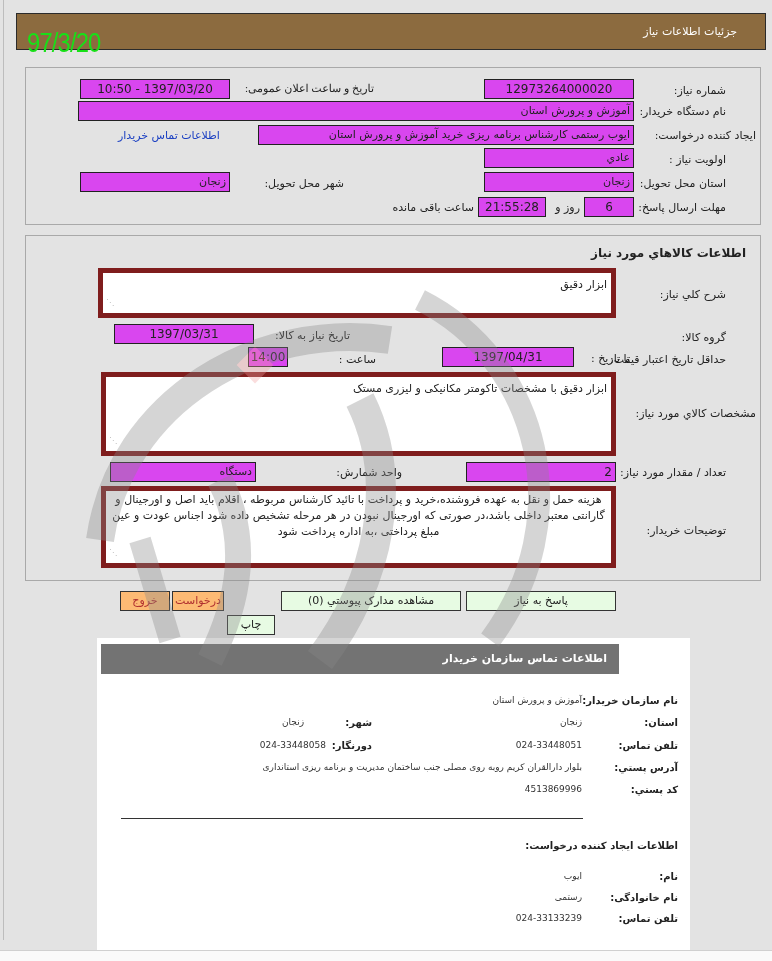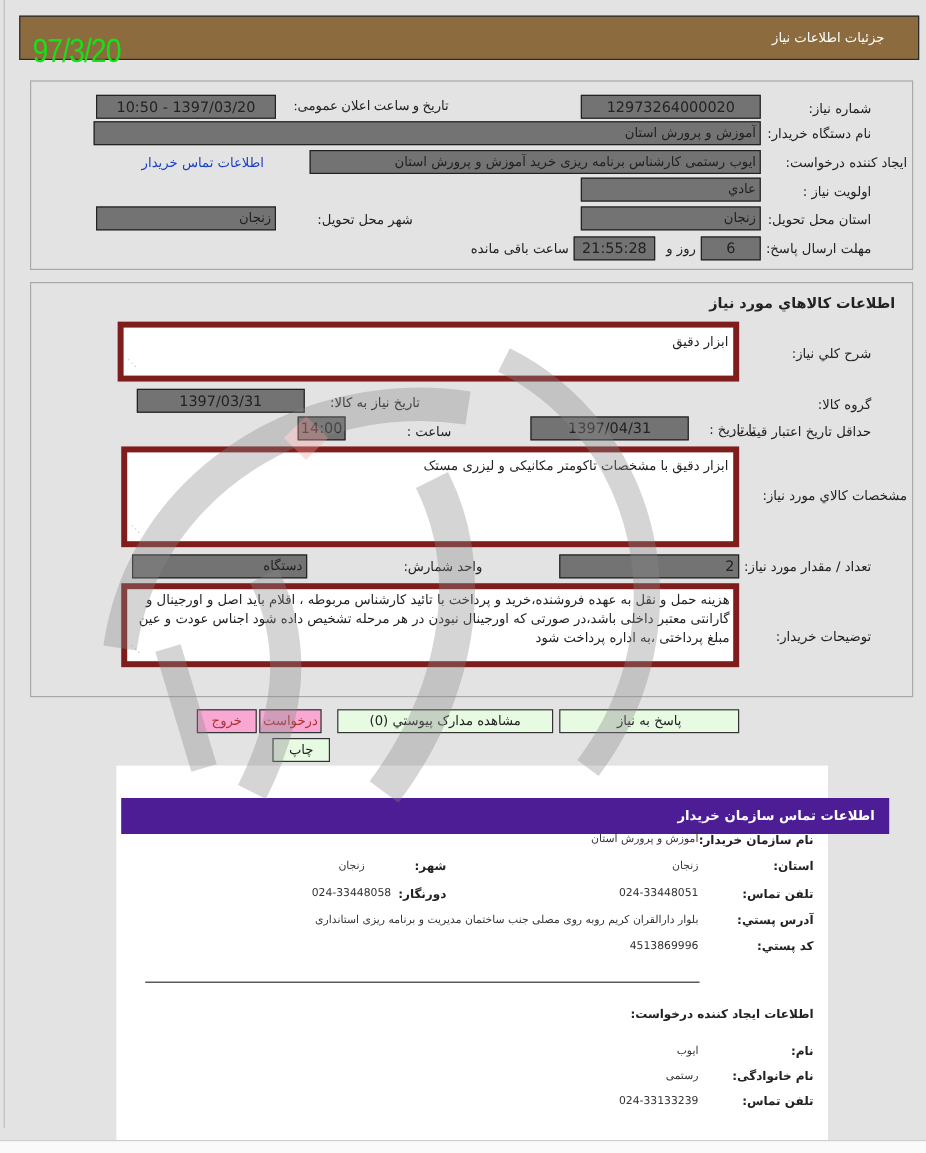--- a/index.html
+++ b/index.html
@@ -32,45 +32,45 @@
   
   .panel {
     position: absolute; left: 25px; width: 736px;
     border: 1px solid #a9a9a9; background: #e3e3e3;
   }
   .panel1 { top: 67px; height: 158px; }
   .panel2 { top: 235px; height: 346px; }
 
   .lbl { position: absolute; direction: rtl; white-space: nowrap; font-size: 11px; color: #222; }
   .fld {
-    position: absolute; background: #737373; border: 1px solid #222;
+    position: absolute; background: #d946ef; border: 1px solid #222;
     direction: rtl; font-size: 11px; padding: 2px 3px; white-space: nowrap; overflow: hidden;
     height: 20px; line-height: 14px;
   }
   .fld.center { text-align: center; }
   .fld.ltr-num { font-family: "DejaVu Sans", sans-serif; font-size: 12px; }
   .ta { position: absolute; background: #fff; border: 5px solid #7f1d1d; direction: rtl; padding: 3px 4px; font-size: 11px; line-height: 17px; }
   .grip { position: absolute; left: 3px; bottom: 2px; font-size: 8px; color: #bbb; }
   .link { color: #1a3fc2; cursor: pointer; }
   .section-title { position: absolute; right: 14px; top: 10px; font-weight: bold; font-size: 12px; direction: rtl; }
 
   
   .btn {
     position: absolute; height: 20px; border: 1px solid #333; font-size: 11px;
     text-align: center; line-height: 17px; direction: rtl; cursor: pointer;
   }
   .btn.green { background: #e7fbe3; }
-  .btn.pink { background: #f9a8d4; color: #b03030; margin-left: 44px; }
+  .btn.pink { background: #fdba74; color: #b03030; }
 
   
   .card {
     position: absolute; left: 97px; top: 638px; width: 593px; height: 313px; background: #fff;
   }
   .card-header {
-    position: absolute; left: 4px; top: 6px; width: 640px; height: 30px; background: #4c1d95; margin-top: 21px;
+    position: absolute; left: 4px; top: 6px; width: 518px; height: 30px; background: #737373;
   }
   .card-header .title { position: absolute; right: 12px; top: 8px; color: #fff; font-weight: bold; font-size: 11px; direction: rtl; }
   .ck { position: absolute; direction: rtl; font-weight: bold; font-size: 10px; white-space: nowrap; }
   .cv { position: absolute; direction: rtl; font-size: 9px; color: #333; white-space: nowrap; }
 
   
   .watermark { position: absolute; left: 60px; top: 280px; width: 520px; height: 400px; pointer-events: none; opacity: 0.35; }
 </style>
 </head>
 <body>
@@ -137,21 +137,21 @@
     <span>ابزار دقیق با مشخصات تاکومتر مکانیکی و لیزری مستک</span>
     <span class="grip">⋰</span>
   </div>
 
   <span class="lbl" style="right:34px; top:230px;">تعداد / مقدار مورد نیاز:</span>
   <div class="fld ltr-num" style="right:144px; top:226px; width:150px;">2</div>
   <span class="lbl" style="right:358px; top:230px;">واحد شمارش:</span>
   <div class="fld" style="left:84px; top:226px; width:146px;">دستگاه</div>
 
   <span class="lbl" style="right:34px; top:288px;">توضیحات خریدار:</span>
-  <div class="ta" style="right:144px; top:250px; width:515px; height:70px; padding:1px 3px; line-height:16px;">
+  <div class="ta" style="right:144px; top:250px; width:515px; height:82px; padding:1px 3px; line-height:16px;text-align:center;">
     <span>هزینه حمل و نقل به عهده فروشنده،خرید و پرداخت با تائید کارشناس مربوطه ، اقلام باید اصل و اورجینال  و گارانتی معتبر داخلی باشد،در صورتی که اورجینال نبودن در هر مرحله تشخیص داده شود اجناس عودت و عین مبلغ پرداختی ،به اداره پرداخت شود</span>
     <span class="grip">⋰</span>
   </div>
 </div>
 
 <div class="btn green" style="left:466px; top:591px; width:150px;">پاسخ به نیاز</div>
 <div class="btn green" style="left:281px; top:591px; width:180px;">مشاهده مدارک پیوستي (0)</div>
 <div class="btn green" style="left:227px; top:591px; width:48px;margin-top:24px;">چاپ</div>
 <div class="btn pink" style="left:172px; top:591px; width:52px;">درخواست</div>
 <div class="btn pink" style="left:120px; top:591px; width:50px;">خروج</div>

